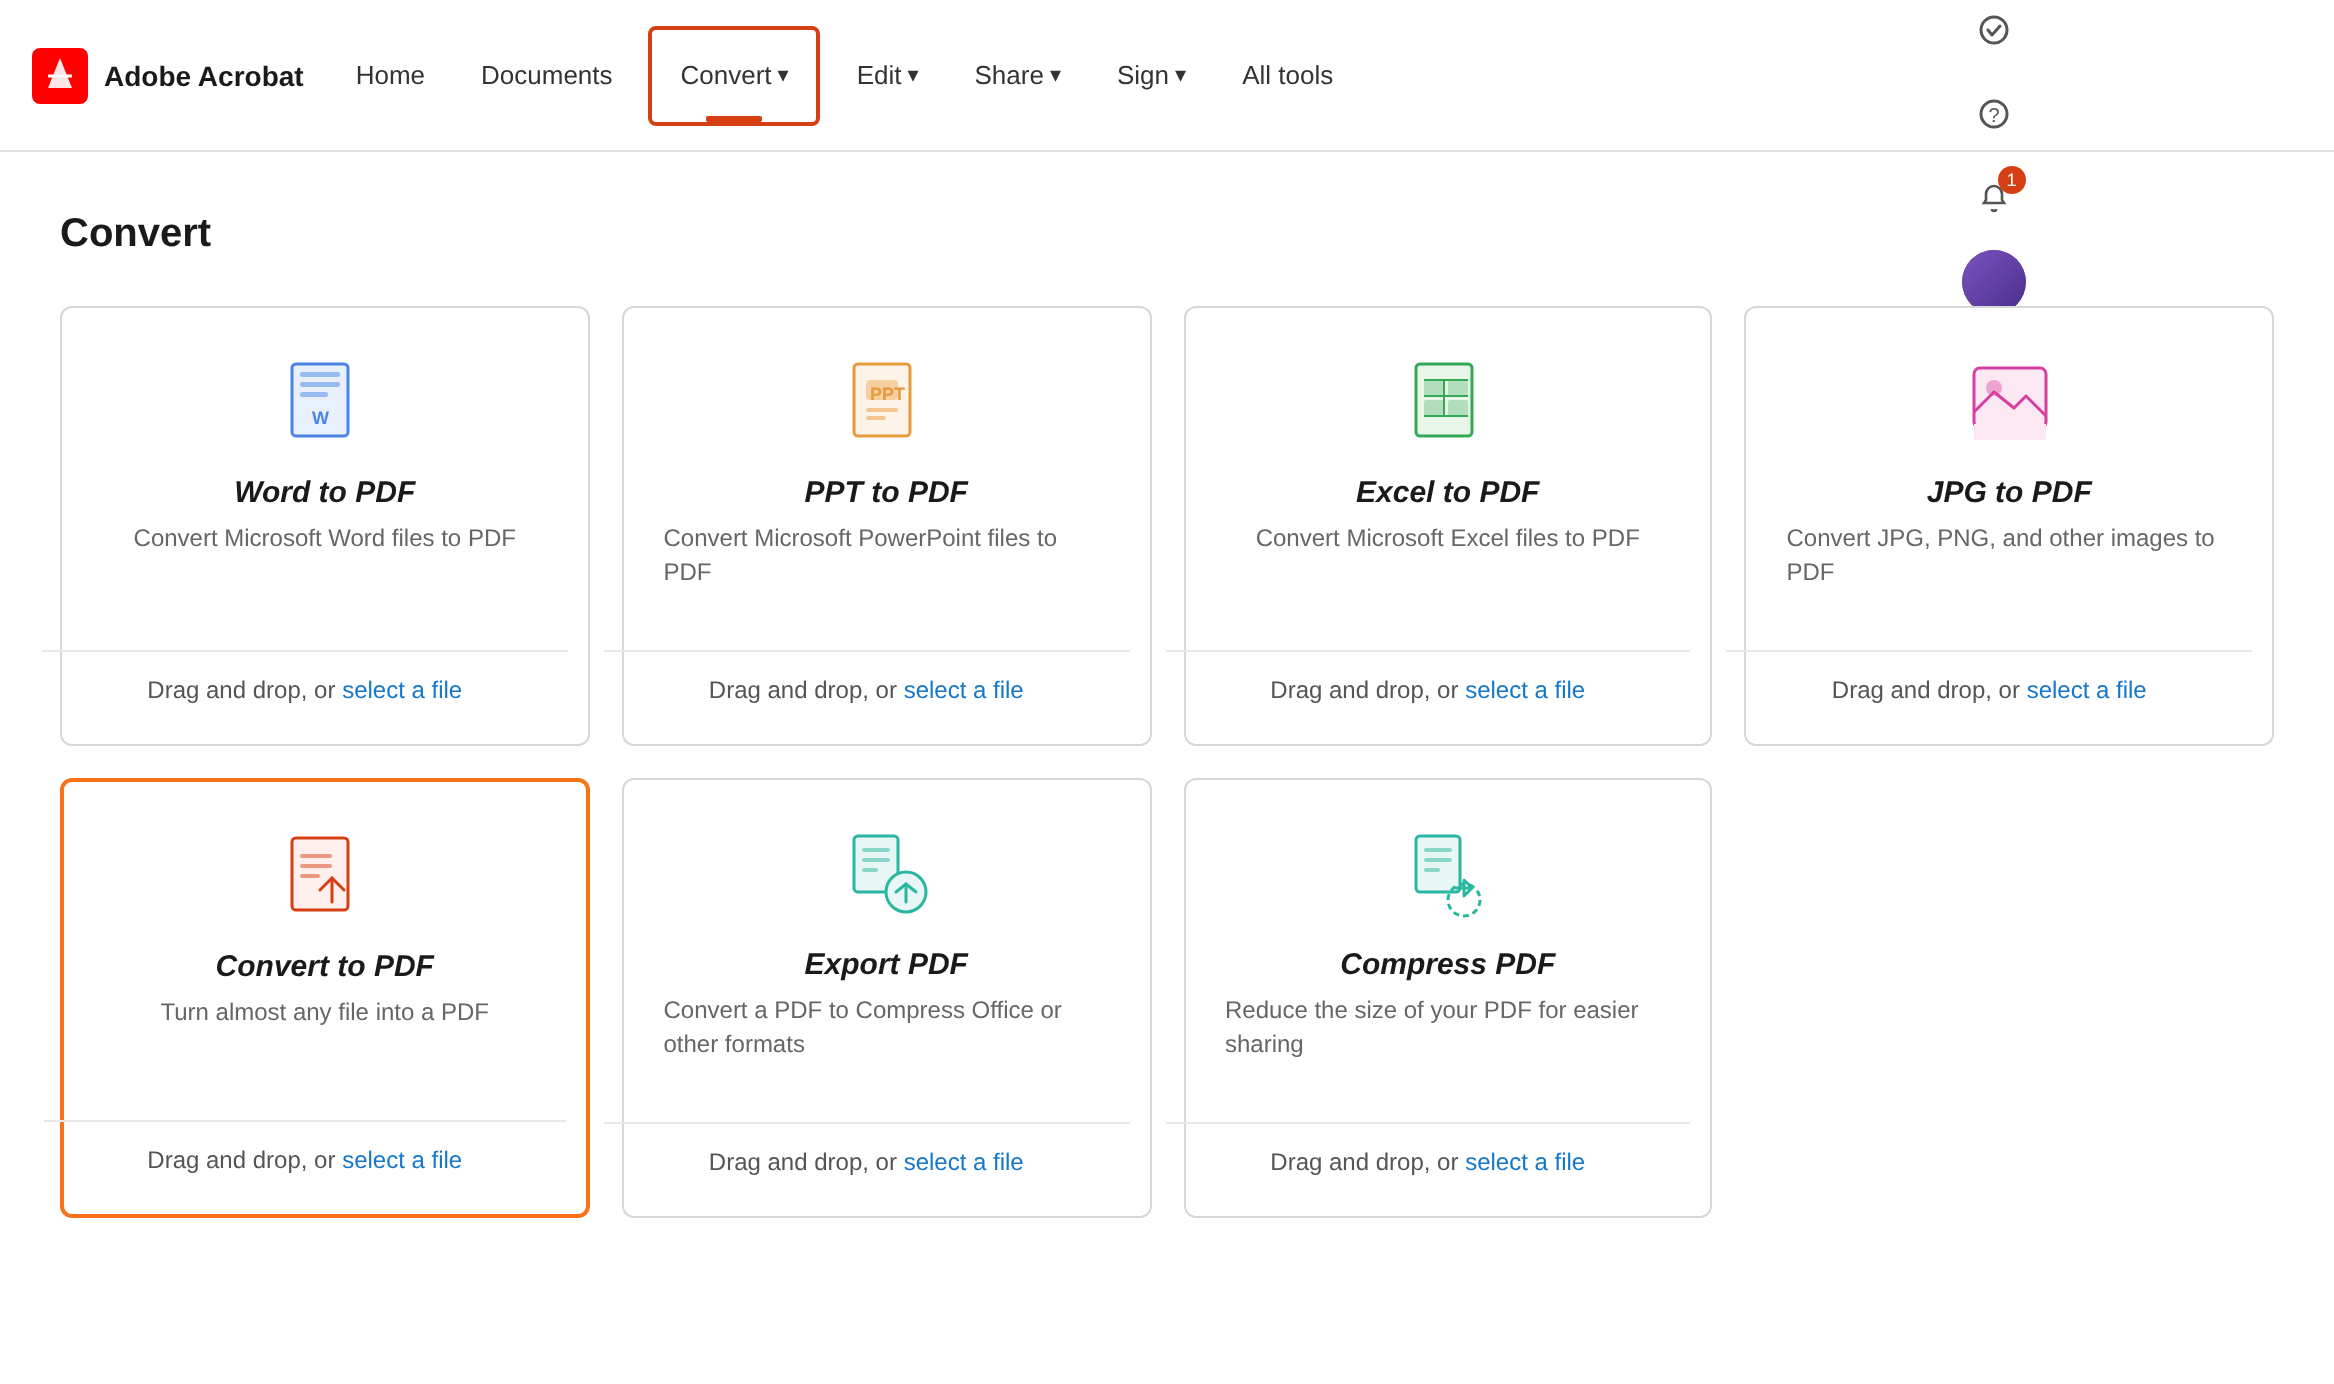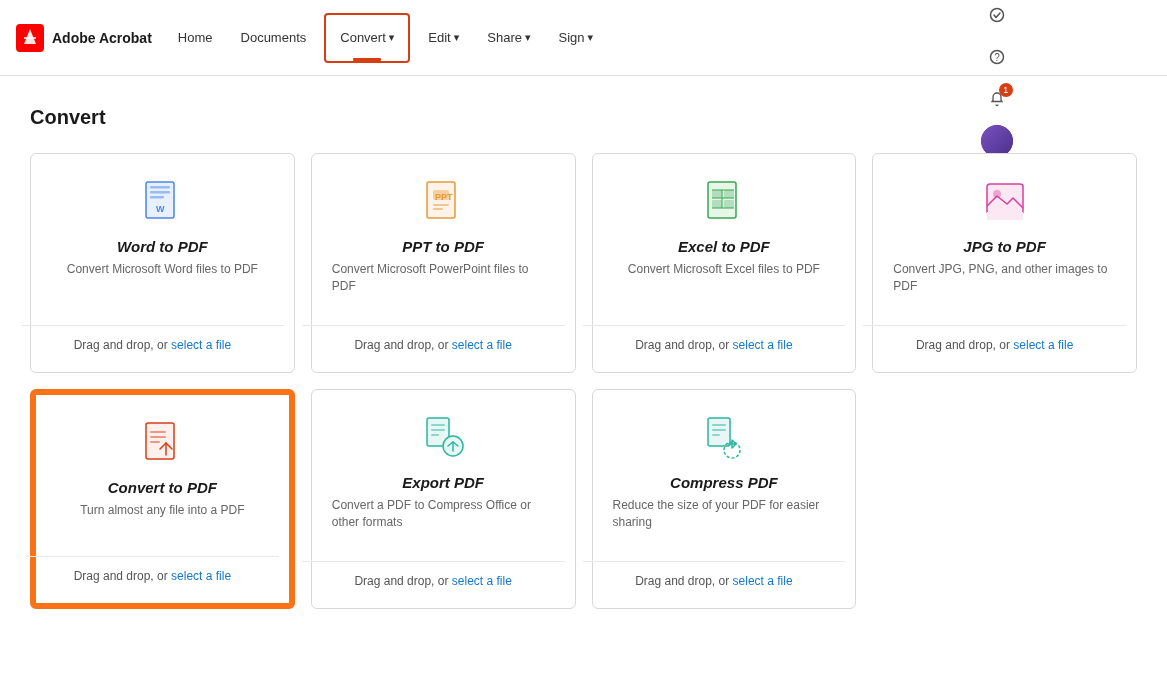--- a/index.html
+++ b/index.html
@@ -52,21 +52,21 @@
     .page-title { font-size: 20px; font-weight: 600; color: #1a1a1a; margin-bottom: 24px; }
 
     .tool-card {
       border: 1px solid #d8d8d8; border-radius: 6px;
       padding: 24px 20px 20px;
       display: flex; flex-direction: column; align-items: center;
       cursor: pointer; background: #fff; min-height: 220px;
       transition: box-shadow 0.2s;
     }
     .tool-card.highlighted {
-      border: 6px solid #f97316;
+      border: 2px solid #f97316;
     }
     .tool-card.empty { border: 1px solid #d8d8d8; background: #fafafa; visibility: hidden; }
 
     .tool-icon { width: 48px; height: 48px; margin-bottom: 12px; }
     .tool-name { font-size: 15px; font-weight: 700; color: #1a1a1a; text-align: center; margin-bottom: 6px; font-style: italic; }
     .tool-desc { font-size: 12px; color: #666; text-align: left; line-height: 1.4; flex: 1; }
     .tool-action {
       margin-top: 16px; font-size: 12px; color: #555; text-align: center;
       border-top: 1px solid #e8e8e8; width: calc(100% + 40px); margin-left: -20px;
       padding-top: 12px; padding-left: 20px; padding-right: 20px;
@@ -106,20 +106,23 @@
       <span>Edit</span>
       <span style="margin-left:3px; font-size:11px;">▾</span>
     </div>
     <div class="nav-item">
       <span>Share</span>
       <span style="margin-left:3px; font-size:11px;">▾</span>
     </div>
     <div class="nav-item">
       <span>Sign</span>
       <span style="margin-left:3px; font-size:11px;">▾</span>
+    </div>
+    <div class="nav-item">
+      <span>All tools</span>
     </div>
   </div>
 
   <div class="navbar-right">
     <button class="get-acrobat-btn">Get Acrobat DC desktop</button>
     <button class="icon-btn">
       <svg width="16" height="16" viewBox="0 0 16 16" fill="none">
         <circle cx="7" cy="7" r="5" stroke="#555" stroke-width="1.5"></circle>
         <line x1="11" y1="11" x2="15" y2="15" stroke="#555" stroke-width="1.5" stroke-linecap="round"></line>
       </svg>

